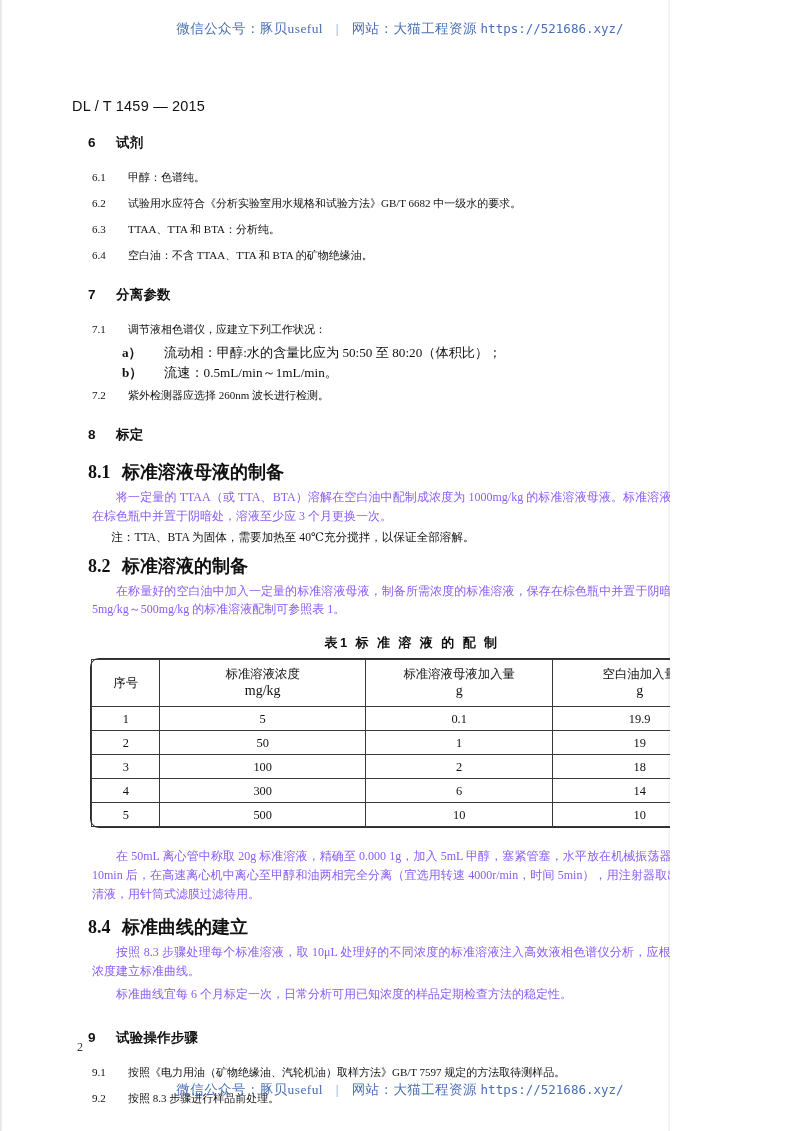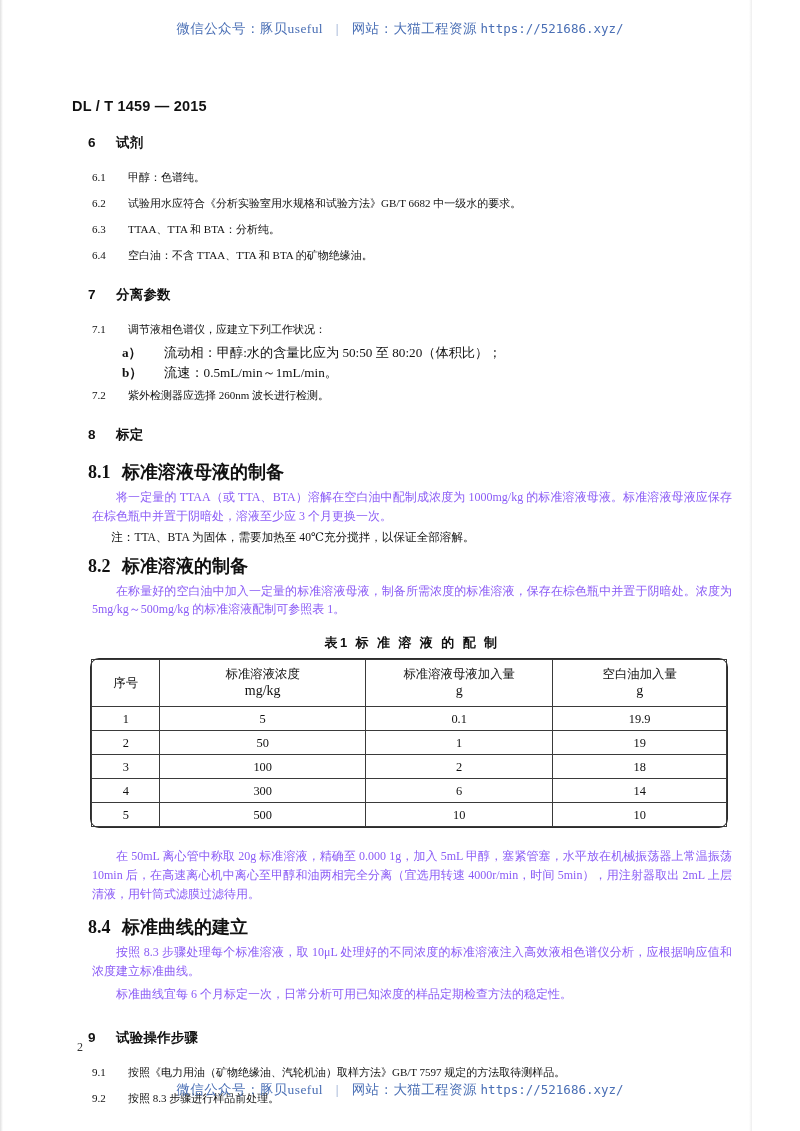--- a/index.html
+++ b/index.html
@@ -7,21 +7,21 @@
     margin: 0;
     padding: 0;
     background: #ffffff;
   }
   body {
     font-family: "Liberation Serif", "DejaVu Serif", serif;
     color: #1a1a1a;
   }
   .page {
     position: relative;
-    width: 752px;
+    width: 670px;
     height: 1131px;
     background: #ffffff;
     overflow: hidden;
     box-sizing: border-box;
   }
   
   .scan-edge-left {
     position: absolute;
     left: 0; top: 0;
     width: 3px; height: 1131px;
@@ -64,21 +64,21 @@
   
   .doc-header {
     position: absolute;
     left: 72px;
     top: 98px;
     font-family: "Liberation Sans", "DejaVu Sans", sans-serif;
     font-size: 14.5px;
     letter-spacing: .2px;
     color: #111;
   }
-  .doc-header b { font-weight: bold; }
+  .doc-header b { font-weight: normal; }
 
   
   .content {
     position: absolute;
     left: 88px;
     top: 134px;
     width: 648px;
   }
 
   .sec-h {

